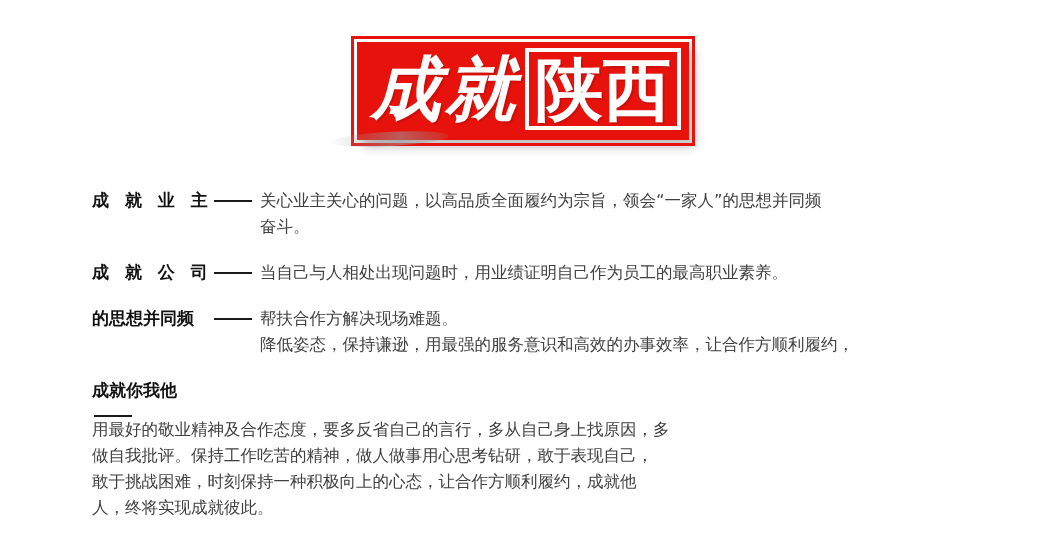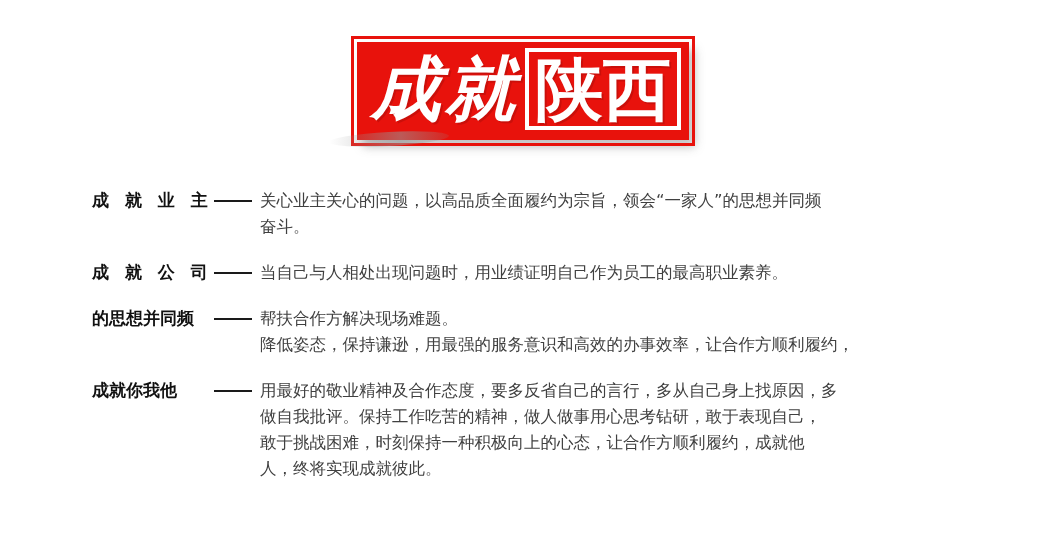--- a/index.html
+++ b/index.html
@@ -90,21 +90,21 @@
     position: absolute;
     left: 92px;
     top: 188px;
     width: 880px;
   }
   .row {
     display: flex;
     align-items: flex-start;
     margin-bottom: 20px;
   }
-  .row:last-child { margin-bottom: 0; }
+  .row:last-child { margin-bottom: 0; flex-direction: column; }
 
   .row-label {
     flex: 0 0 auto;
     width: 120px;
     font-weight: bold;
     font-size: 17px;
     line-height: 25px;
     color: #111111;
     white-space: nowrap;
   }

